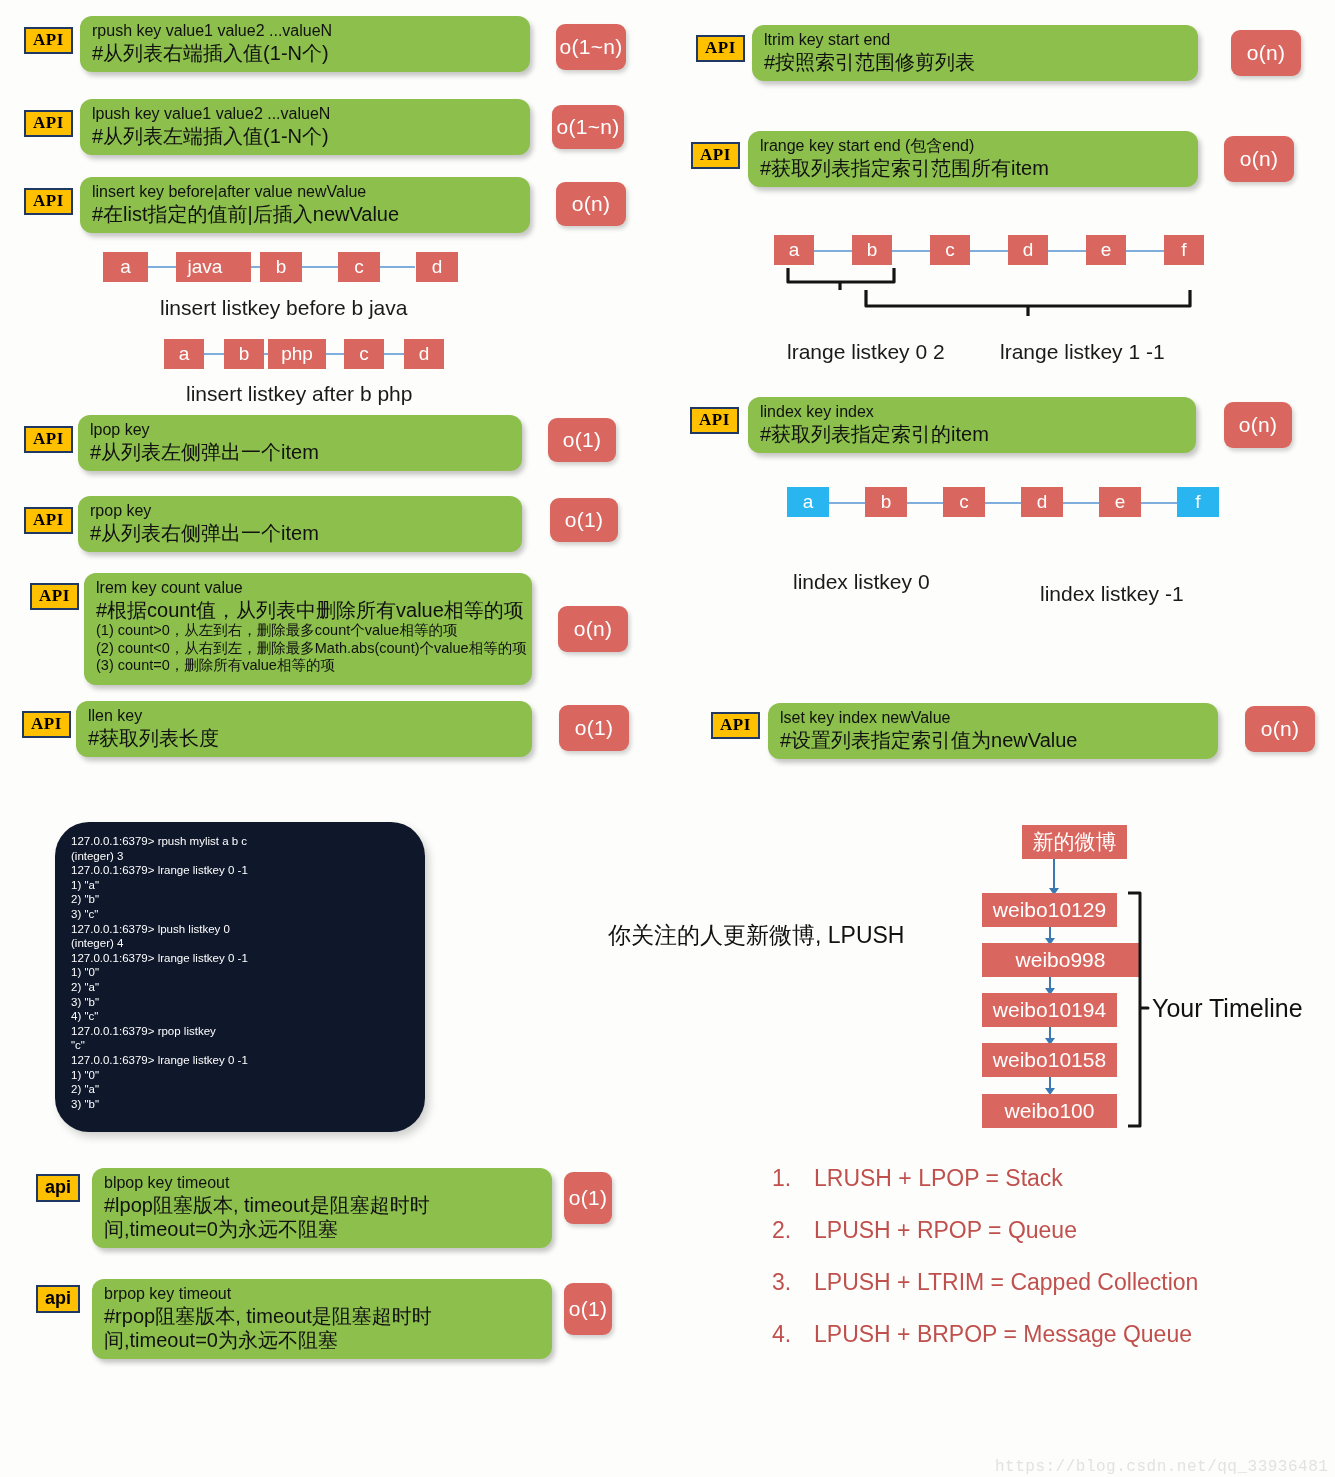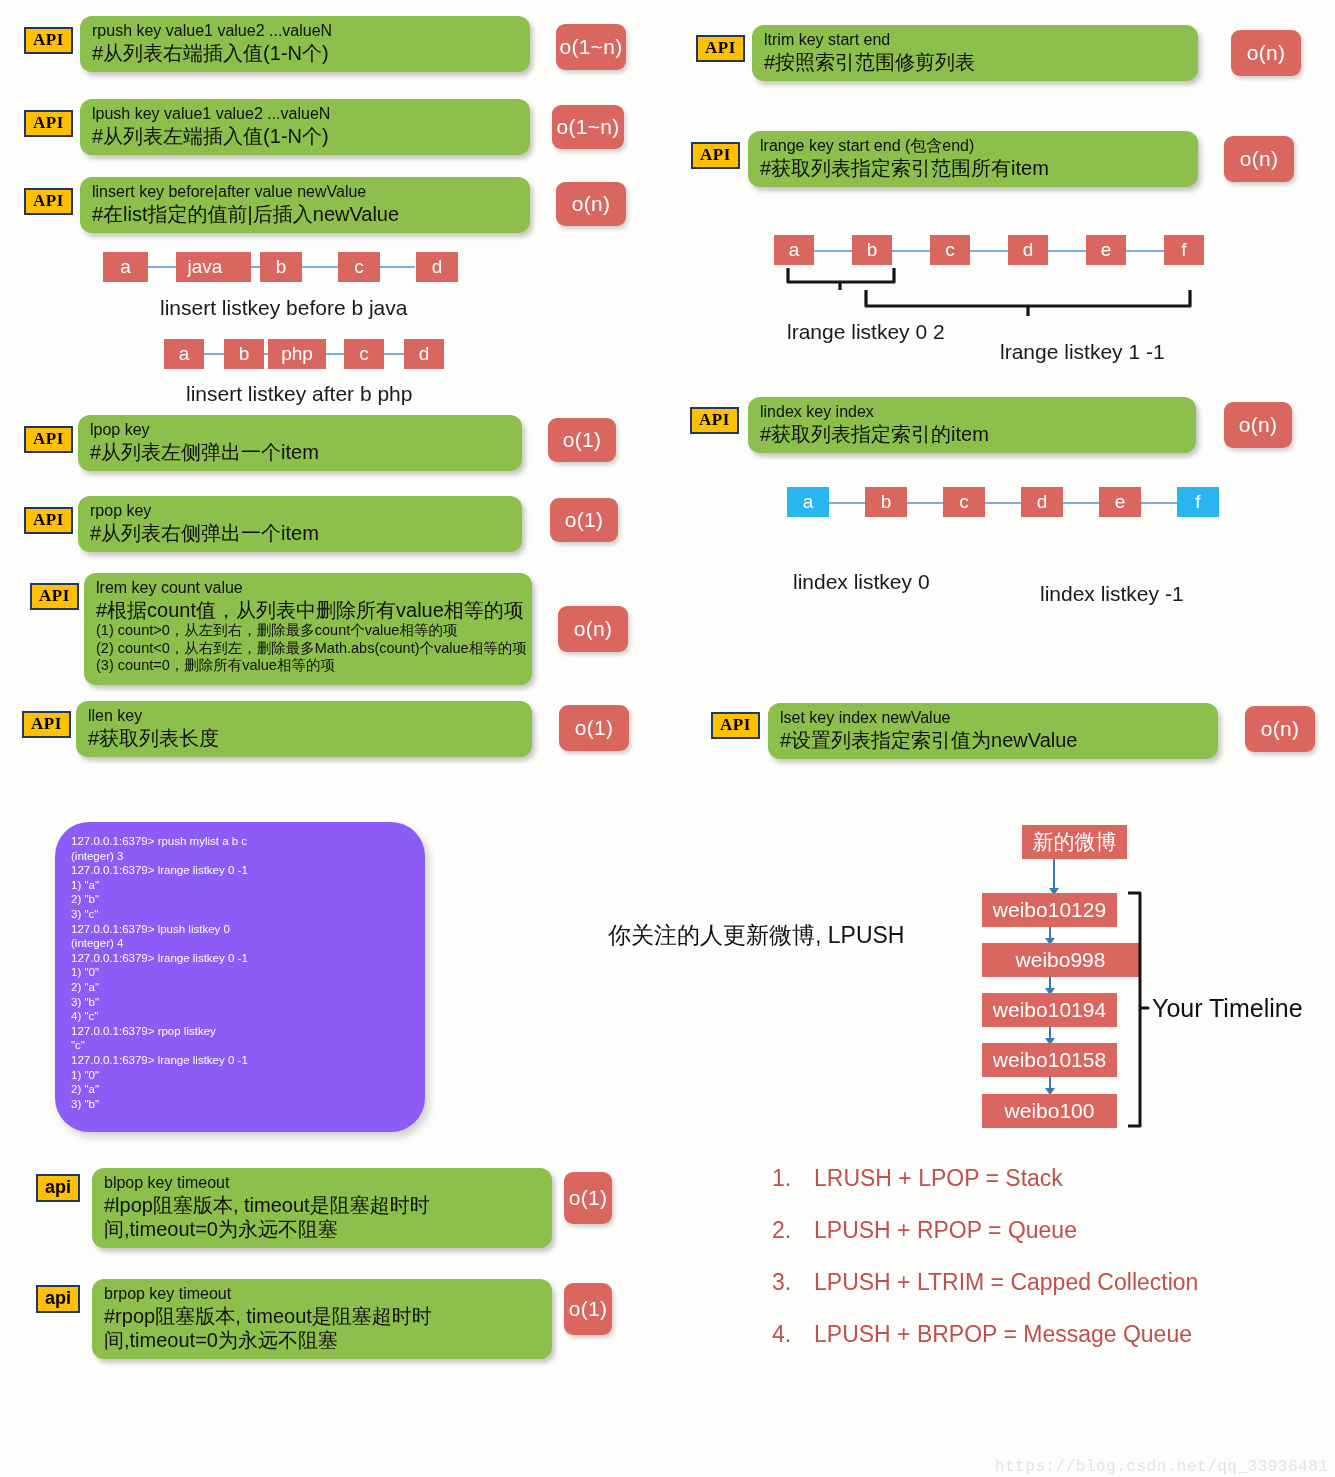--- a/index.html
+++ b/index.html
@@ -64,21 +64,21 @@
     display:flex; align-items:center; justify-content:center;
     font-size:19px;
     height:30px;
   }
   .node.blue { background:#29B6F0; }
   .linkline { background:#7FAEDC; height:2px; }
   .caption { font-size:21px; color:#1a1a1a; white-space:nowrap; }
 
   
   .terminal {
-    background:#8b5cf6;
+    background:#0f172a;
     border-radius:34px;
     box-shadow:4px 5px 8px rgba(0,0,0,0.18);
     color:#fff;
     padding:12px 16px;
     font-size:11.5px;
     line-height:14.6px;
     font-family:"Liberation Sans","DejaVu Sans",sans-serif;
     white-space:pre;
     overflow:hidden;
   }
@@ -222,21 +222,21 @@
 
   <svg class="abs" style="left:770px;top:266px;" width="440" height="66">
     <path d="M 18,4 L 18,16 L 60,16 L 60,4 M 60,16 L 60,22 M 60,22 L 60,16 L 178,16 L 178,4" stroke="#111" stroke-width="3" fill="none" stroke-linecap="round" opacity="0"></path>
 
     <path d="M 18,2 L 18,16 L 124,16 L 124,2" stroke="#141414" stroke-width="3.2" fill="none" stroke-linejoin="round"></path>
     <path d="M 70,16 L 70,24" stroke="#141414" stroke-width="3.2" fill="none"></path>
 
     <path d="M 96,24 L 96,40 L 420,40 L 420,24" stroke="#141414" stroke-width="3.2" fill="none" stroke-linejoin="round"></path>
     <path d="M 258,40 L 258,50" stroke="#141414" stroke-width="3.2" fill="none"></path>
   </svg>
-  <div class="abs caption" style="left:787px;top:320px;">lrange  listkey 0 2</div>
+  <div class="abs caption" style="left:787px;top:340px;">lrange  listkey 0 2</div>
   <div class="abs caption" style="left:1000px;top:340px;">lrange  listkey 1 -1</div>
 
   <div class="abs api-badge" style="left:690px;top:407px;">API</div>
   <div class="abs pill" style="left:748px;top:397px;width:448px;">
     <div class="cmd">lindex key index</div>
     <div class="desc">#获取列表指定索引的item</div>
   </div>
   <div class="abs cx" style="left:1224px;top:402px;width:68px;height:46px;">o(n)</div>
 
   <div class="abs" style="left:785px;top:486px;width:430px;height:34px;">

